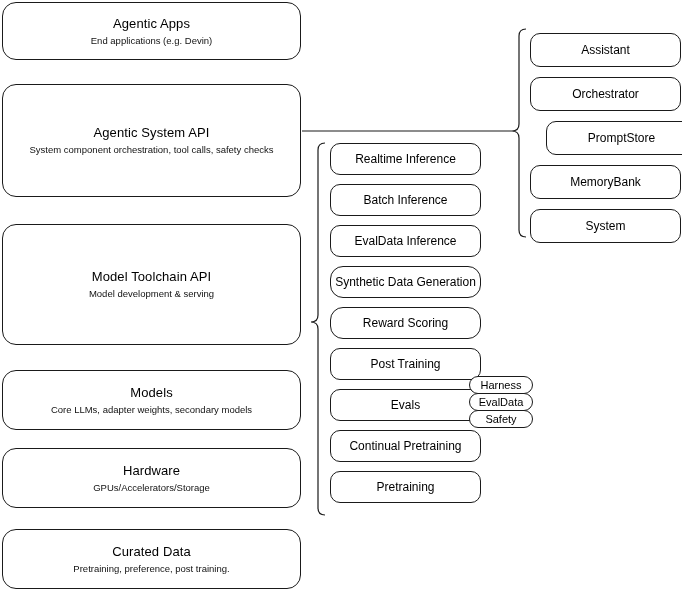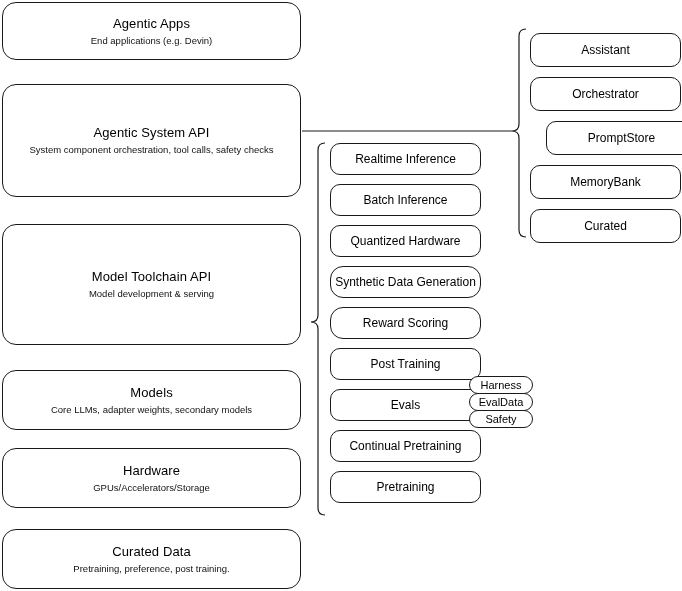--- a/index.html
+++ b/index.html
@@ -138,21 +138,21 @@
     </div>
 
   <div id="toolchain">
       <div class="box cap" style="left: 330px; top: 143px; width: 151px; height: 32px;">
         <div class="title">Realtime Inference</div>
       </div>
       <div class="box cap" style="left: 330px; top: 184px; width: 151px; height: 32px;">
         <div class="title">Batch Inference</div>
       </div>
       <div class="box cap" style="left: 330px; top: 225px; width: 151px; height: 32px;">
-        <div class="title">Quantized Hardware</div>
+        <div class="title">EvalData Inference</div>
       </div>
       <div class="box cap" style="left: 330px; top: 266px; width: 151px; height: 32px; border-radius: 13px;">
         <div class="title">Synthetic Data Generation</div>
       </div>
       <div class="box cap" style="left: 330px; top: 307px; width: 151px; height: 32px; border-radius: 13px;">
         <div class="title">Reward Scoring</div>
       </div>
       <div class="box cap" style="left: 330px; top: 348px; width: 151px; height: 32px;">
         <div class="title">Post Training</div>
       </div>
@@ -180,17 +180,17 @@
       <div class="box cap" style="left: 530px; top: 77px; width: 151px; height: 34px;">
         <div class="title">Orchestrator</div>
       </div>
       <div class="box cap" style="left: 546px; top: 121px; width: 151px; height: 34px;">
         <div class="title">PromptStore</div>
       </div>
       <div class="box cap" style="left: 530px; top: 165px; width: 151px; height: 34px;">
         <div class="title">MemoryBank</div>
       </div>
       <div class="box cap" style="left: 530px; top: 209px; width: 151px; height: 34px;">
-        <div class="title">Curated</div>
+        <div class="title">System</div>
       </div>
     </div>
 
 </div>
 
 </body></html>

